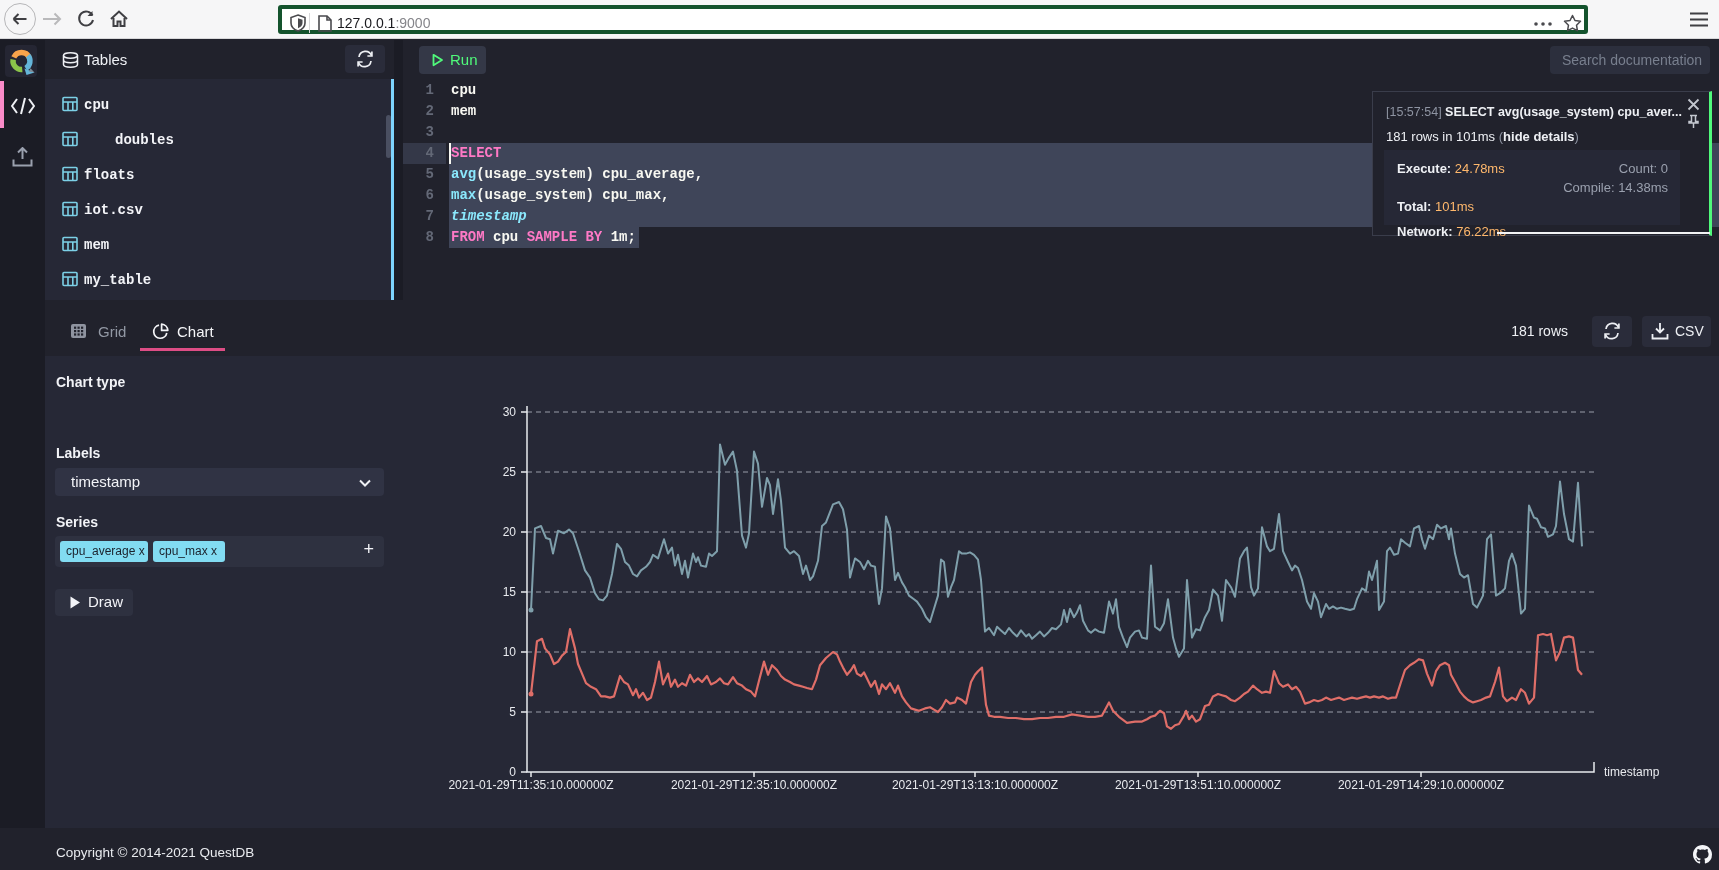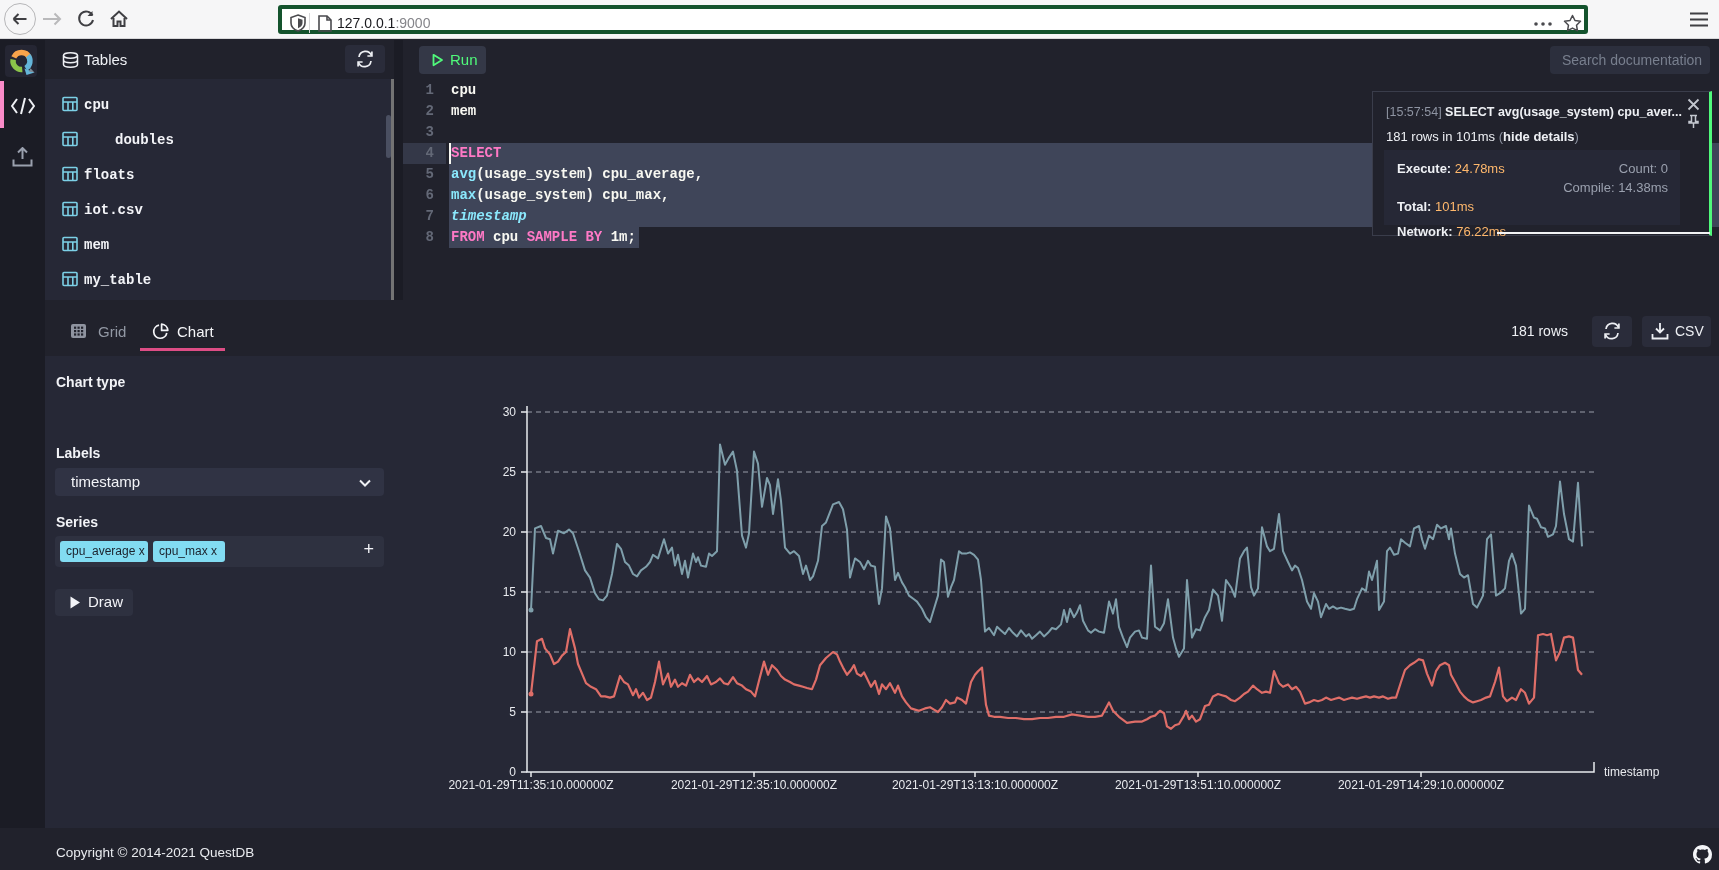--- a/index.html
+++ b/index.html
@@ -5,21 +5,21 @@
 * { margin:0; padding:0; box-sizing:border-box; }
 html,body { width:1719px; height:870px; overflow:hidden; background:#21222c; font-family:"Liberation Sans", sans-serif; }
 
 #chrome { position:absolute; left:0; top:0; width:1719px; height:39px; background:#f6f6f7; border-bottom:1px solid #d8d8da; }
 #chrome svg { position:absolute; }
 #urlbar { position:absolute; left:251px; top:5px; width:1310px; height:29px; background:#ffffff; border:4px solid #14532d; border-radius:3px;margin-left:27px; }
 #urltext { position:absolute; left:55px; top:6px; font-size:14px; color:#1a1a1e; }
 #urltext span { color:#85858a; }
 #urldiv { position:absolute; left:27px; top:4px; width:1px; height:20px; background:#d8d8da; }
 
-#app { position:absolute; left:0; top:40px; width:1719px; height:720px; background:#737373; }
+#app { position:absolute; left:0; top:40px; width:1719px; height:720px; background:#7dd3fc; }
 #rail { position:absolute; left:0; top:0; width:45px; height:788px; background:#1b1c25; }
 #logotile { position:absolute; left:5px; top:5px; width:32px; height:32px; background:#252633; border-radius:4px; }
 #pinkstrip { position:absolute; left:0; top:41px; width:4px; height:47px; background:#fa8bc8; }
 
 #tbheader { position:absolute; left:45px; top:0; width:349px; height:39px; background:#21222c; }
 #tbheader .title { position:absolute; left:39px; top:11px; font-size:15px; color:#eef0f4; }
 .iconbtn { position:absolute; background:#2a2c3a; border-radius:4px; }
 #tblist { position:absolute; left:45px; top:39px; width:346px; height:221px; background:#262836; }
 .trow { position:absolute; left:17px; font-family:"Liberation Mono", monospace; font-size:14px; font-weight:bold; color:#f3f4f8; }
 .trow svg { position:absolute; left:0; top:-1px; }

